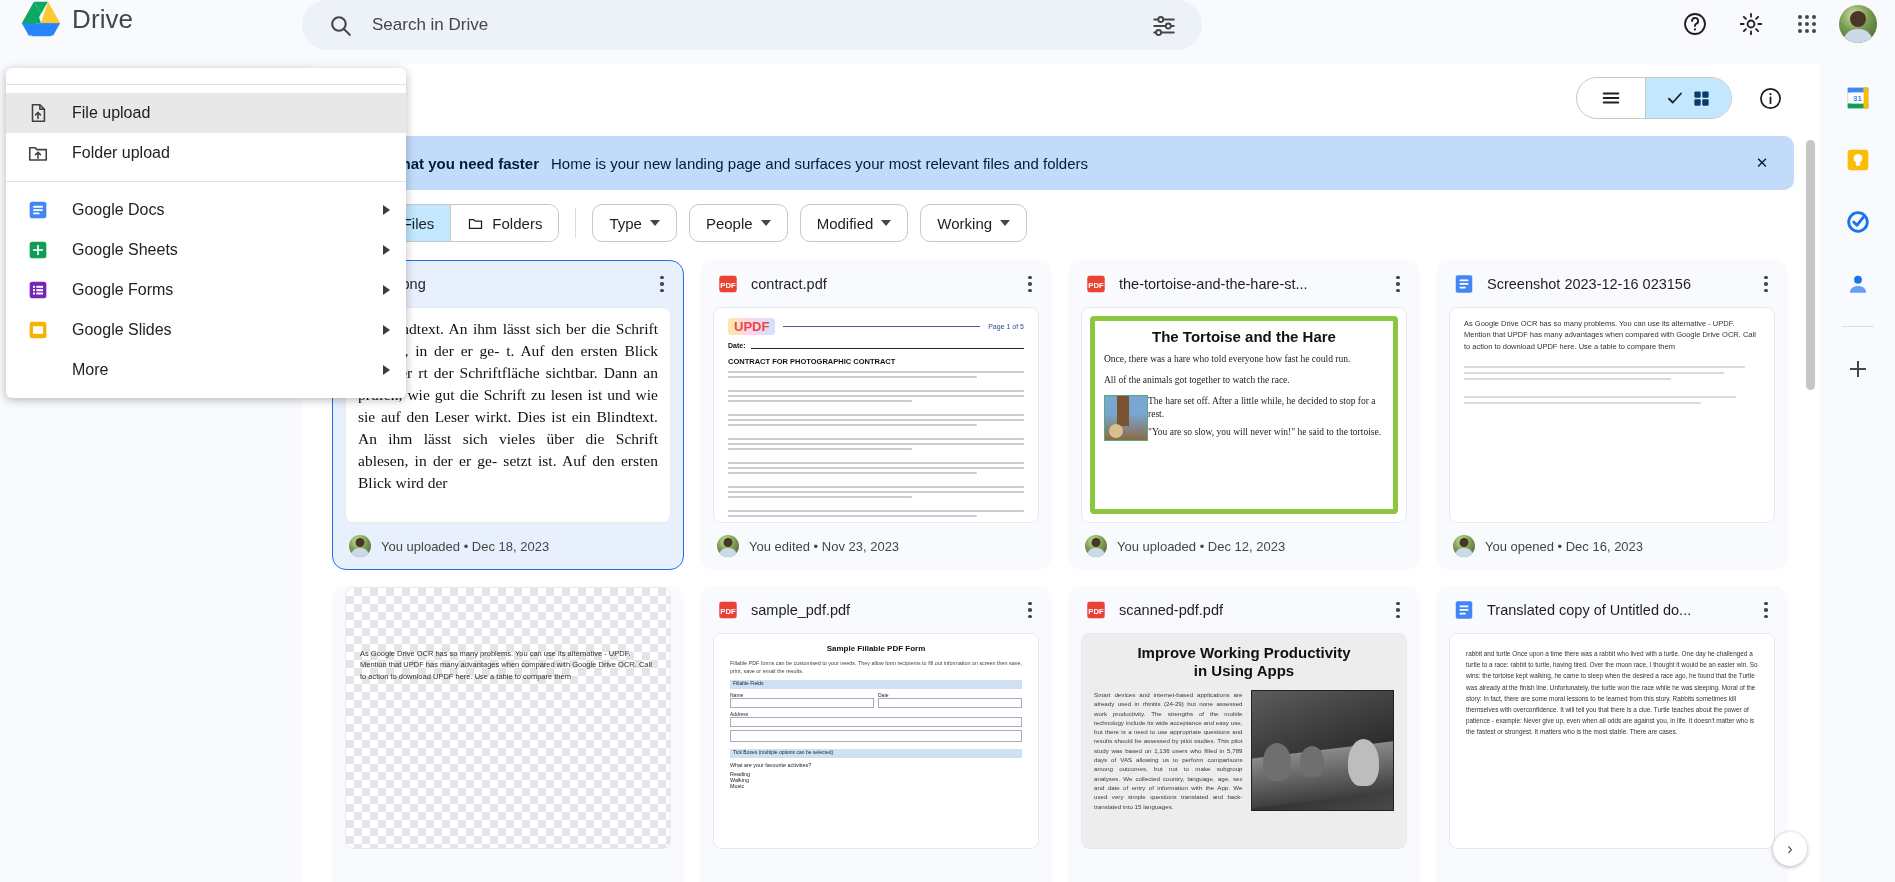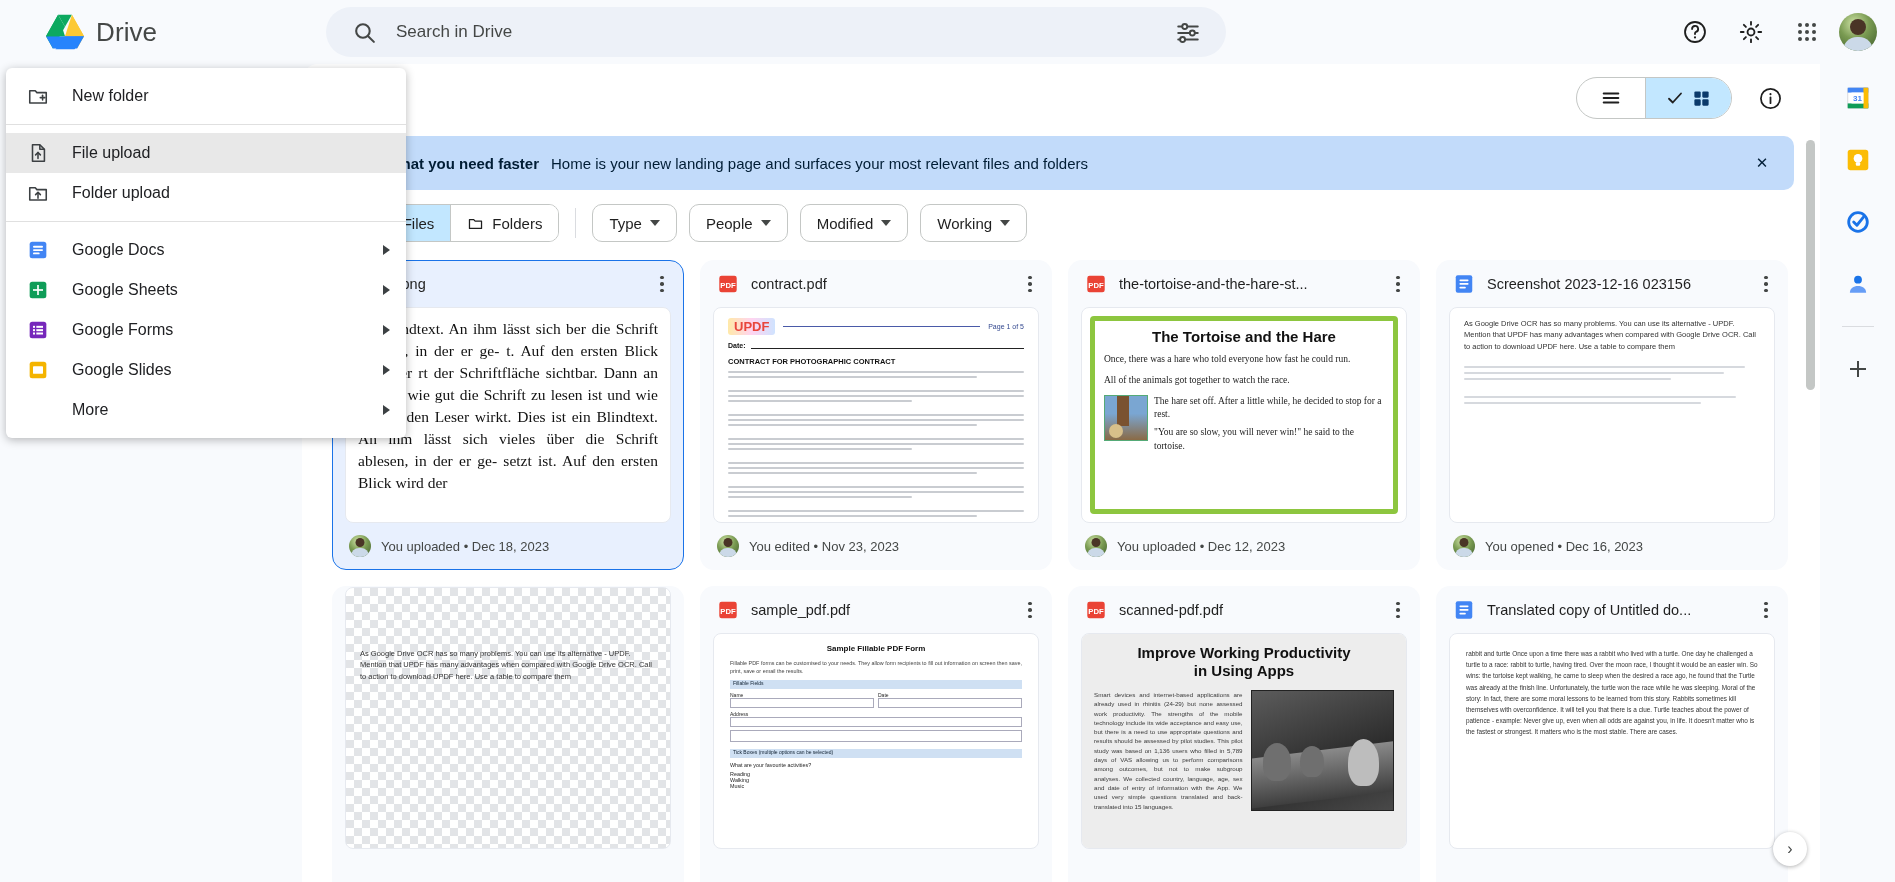--- a/index.html
+++ b/index.html
@@ -9,23 +9,22 @@
     overflow: hidden;
     background: #f8fafd;
     font-family: "Liberation Sans", sans-serif;
     color: #1f1f1f;
   }
   body { position: relative; }
 
   
   .header {
     position: absolute; top: 0; left: 0; width: 1895px; height: 64px;
-    display: flex; align-items: center; background: #f8fafd;
+    display: flex; align-items: flex-start; background: #f8fafd;
     z-index: 30;
-    padding-left: 24px;
   }
   .brand { display: flex; align-items: center; width: 302px; padding-left: 20px; }
   .drive-logo { width: 42px; height: 38px; position: relative; flex: none; }
   .drive-logo svg { width: 42px; height: 38px; display: block; }
   .brand-name {
     font-size: 26px; color: #444746; margin-left: 10px; letter-spacing: .1px;
     font-family: "Liberation Sans", sans-serif;
   }
 
   .searchwrap {
@@ -574,21 +573,21 @@
               <i></i>
             </span>
           </span>
       </div>
       <div class="thumb">
         <div class="tn-tort" style="height:100%;">
           <div class="tort-frame">
             <div class="tort-title">The Tortoise and the Hare</div>
             <div class="tort-p">Once, there was a hare who told everyone how fast he could run.</div>
             <div class="tort-p">All of the animals got together to watch the race.</div>
-            <div style="display:flex;gap:6px;">
+            <div style="display:flex;">
               <div style="width:44px;height:46px;background:linear-gradient(180deg,#7aa6d2 40%,#8a6a45);border:1px solid #5a7;flex:none;position:relative;overflow:hidden;">
                 <div style="position:absolute;left:12px;top:0;width:12px;height:30px;background:#7a5230;"></div>
                 <div style="position:absolute;left:4px;bottom:2px;width:14px;height:14px;border-radius:50%;background:#d8c08a;"></div>
               </div>
               <div style="flex:1;">
                 <div class="tort-p" style="margin-bottom:4px;">The hare set off. After a little while, he decided to stop for a rest.</div>
                 <div class="tort-p">"You are so slow, you will never win!" he said to the tortoise.</div>
               </div>
             </div>
           </div>
@@ -802,30 +801,20 @@
         <path d="M11 4h2v7h7v2h-7v7h-2v-7H4v-2h7z" fill="#444746"></path>
       </svg>
   </div>
 </div>
 
 <div class="vscroll"></div>
 <div class="hnav">›</div>
 
 <div class="ctxmenu">
 
-  <div class="ctx-item">
-    <span class="ctx-ic">
-      <svg width="22" height="22" viewBox="0 0 24 24" fill="none" stroke="#3c4043" stroke-width="1.7">
-        <path d="M3 6.3h6l1.8 2h10.2v11.4H3z" stroke-linejoin="round"></path>
-        <line x1="17" y1="11.3" x2="17" y2="16.3" stroke-linecap="round"></line>
-        <line x1="14.5" y1="13.8" x2="19.5" y2="13.8" stroke-linecap="round"></line>
-      </svg>
-    </span>
-    <span class="ctx-label">New folder</span>
-  </div>
 
   <div class="ctx-sep"></div>
 
   <div class="ctx-item hl">
     <span class="ctx-ic">
       <svg width="22" height="22" viewBox="0 0 24 24" fill="none" stroke="#3c4043" stroke-width="1.7">
         <path d="M6 3h8l5 5v13H6z" stroke-linejoin="round"></path>
         <path d="M14 3v5h5" stroke-linejoin="round"></path>
         <line x1="12" y1="18" x2="12" y2="11.6" stroke-linecap="round"></line>
         <polyline points="9.4,14 12,11.4 14.6,14" stroke-linecap="round" stroke-linejoin="round"></polyline>

